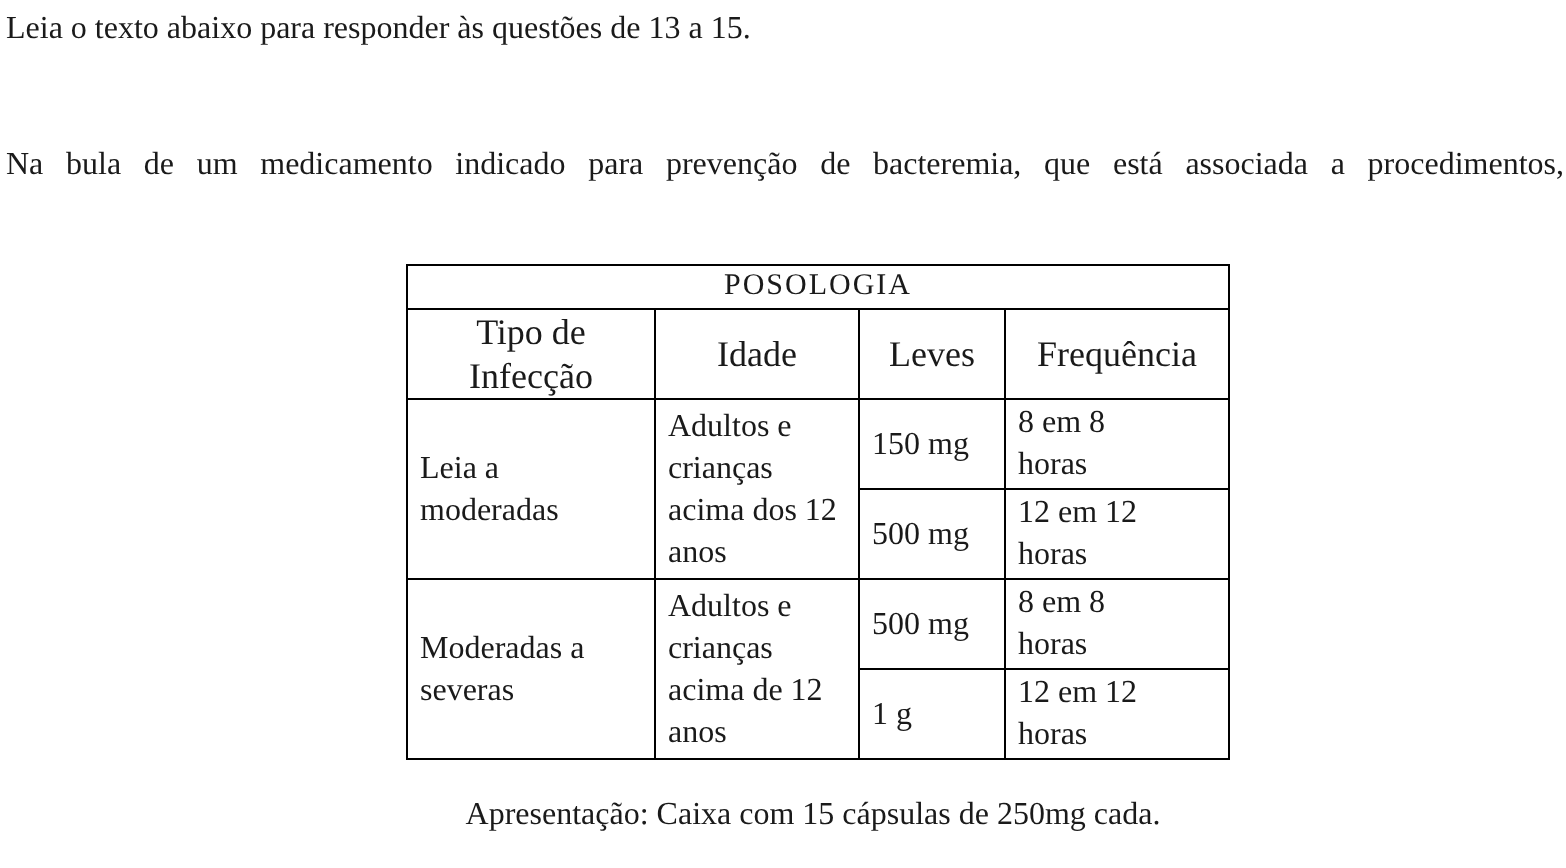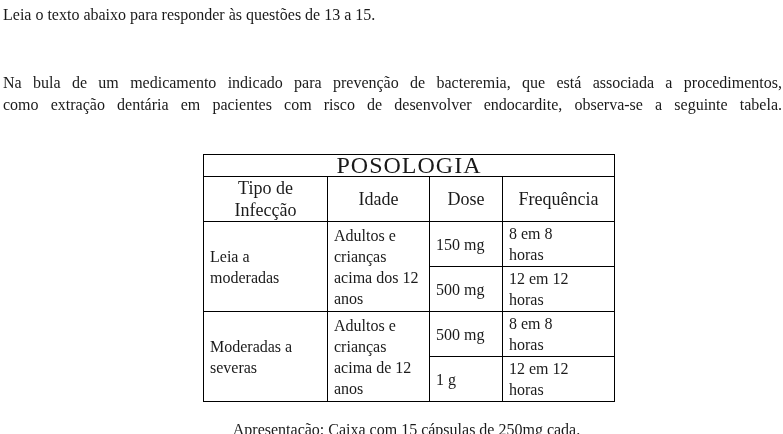--- a/index.html
+++ b/index.html
@@ -35,21 +35,21 @@
   table.posologia th {
     border: 1px solid #000000;
     font-weight: normal;
   }
   td.title-cell {
     height: 21px;
     padding: 0;
     text-align: center;
     vertical-align: middle;
     font-weight: bold;
-    font-size: 24px;
+    font-size: 15px;
     letter-spacing: 1px;
     line-height: 21px;
   }
   th.col-h {
     height: 42px;
     padding: 0 4px;
     text-align: center;
     vertical-align: middle;
     font-weight: bold;
     font-size: 18px;
@@ -72,38 +72,37 @@
     line-height: 22px;
   }
 </style>
 </head>
 <body>
 
 <div class="intro">Leia o texto abaixo para responder às questões de 13 a 15.</div>
 
 <div class="paragraph">
   <div class="para-line">Na bula de um medicamento indicado para prevenção de bacteremia, que está associada a procedimentos,</div>
-  <div class="para-line">como extração dentária em pacientes com risco de desenvolver endocardite, observa-se a seguinte tabela.</div>
 </div>
 
 <table class="posologia">
   <colgroup>
     <col style="width:124px">
     <col style="width:102px">
     <col style="width:73px">
     <col style="width:112px">
   </colgroup>
   <tbody>
       <tr>
     <td class="title-cell" colspan="4">POSOLOGIA</td>
   </tr>
   <tr>
     <th class="col-h">Tipo de Infecção</th>
     <th class="col-h">Idade</th>
-    <th class="col-h">Dose</th>
+    <th class="col-h">Leves</th>
     <th class="col-h">Frequência</th>
   </tr>
   <tr class="sub-row">
     <td class="body-cell" rowspan="2">Leia a moderadas</td>
     <td class="body-cell idade-cell" rowspan="2">Adultos e crianças acima dos 12 anos</td>
     <td class="body-cell">150 mg</td>
     <td class="body-cell freq-cell">8 em 8 horas</td>
   </tr>
   <tr class="sub-row">
     <td class="body-cell">500 mg</td>

